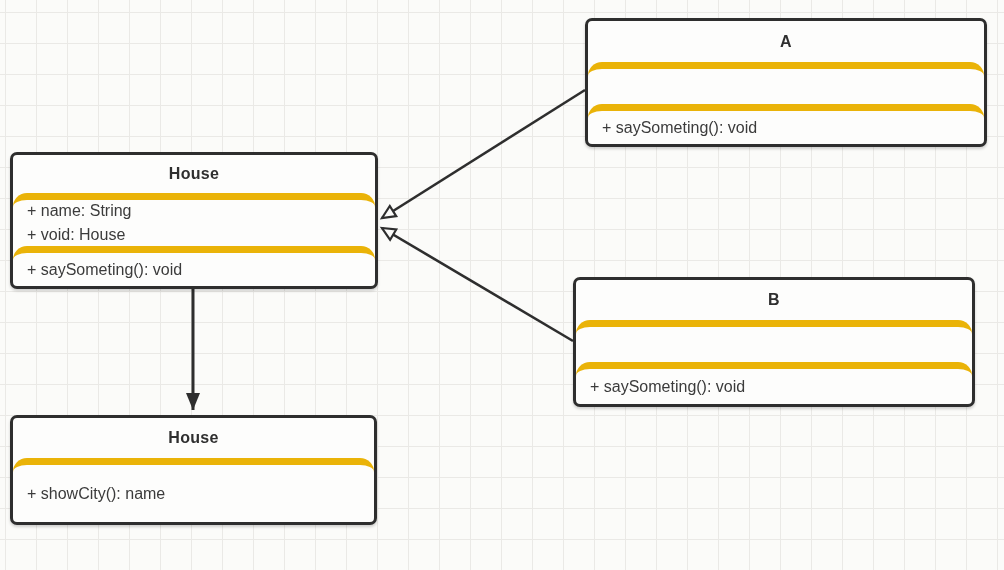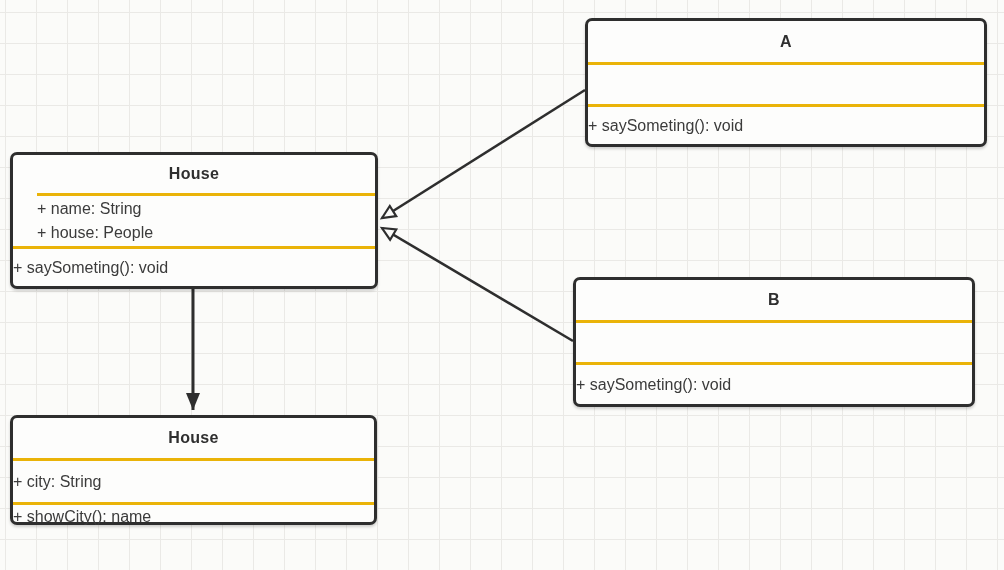--- a/index.html
+++ b/index.html
@@ -48,39 +48,41 @@
     align-items: center;
     justify-content: center;
     font-weight: 700;
     font-size: 16px;
     color: #2f2f2f;
     letter-spacing: 0.3px;
   }
   .uml-section {
     box-sizing: border-box;
     flex: 0 0 auto;
-    border-top: 3px solid #eab308;
+    border-top: 7px solid #eab308;
     display: flex;
     flex-direction: column;
     justify-content: center;
+    padding-left: 14px;
     padding-right: 6px;
+    border-radius: 14px;
   }
   .uml-section.last {
     flex: 1 1 auto;
   }
   .member {
     font-size: 16px;
     line-height: 24px;
     color: #3b3b3b;
     white-space: nowrap;
   }
   
   #class-people { left: 10px;  top: 152px; width: 368px; height: 137px; }
   #class-people .uml-title { height: 38px; }
-  #class-people .attrs     { height: 53px; margin-left: 24px; }
+  #class-people .attrs     { height: 53px; }
 
   #class-a { left: 585px; top: 18px; width: 402px; height: 129px; }
   #class-a .uml-title { height: 41px; }
   #class-a .attrs     { height: 42px; }
 
   #class-b { left: 573px; top: 277px; width: 402px; height: 130px; }
   #class-b .uml-title { height: 40px; }
   #class-b .attrs     { height: 42px; }
 
   #class-house { left: 10px; top: 415px; width: 367px; height: 110px; }
@@ -109,21 +111,21 @@
     </g>
     <g>
       <line x1="193" y1="289" x2="193" y2="410" stroke="#2e2e2e" stroke-width="3" marker-end="url(#solidTriangle)"></line>
     </g>
   </svg>
 
   <div class="uml-class" id="class-people">
     <div class="uml-title">House</div>
     <div class="uml-section attrs">
       <div class="member">+ name: String</div>
-      <div class="member">+ house: People</div>
+      <div class="member">+ void: House</div>
     </div>
     <div class="uml-section last">
       <div class="member">+ saySometing(): void</div>
     </div>
   </div>
 
   <div class="uml-class" id="class-a">
     <div class="uml-title">A</div>
     <div class="uml-section attrs"></div>
     <div class="uml-section last">
@@ -134,21 +136,18 @@
   <div class="uml-class" id="class-b">
     <div class="uml-title">B</div>
     <div class="uml-section attrs"></div>
     <div class="uml-section last">
       <div class="member">+ saySometing(): void</div>
     </div>
   </div>
 
   <div class="uml-class" id="class-house">
     <div class="uml-title">House</div>
-    <div class="uml-section attrs">
-      <div class="member">+ city: String</div>
-    </div>
     <div class="uml-section last">
       <div class="member">+ showCity(): name</div>
     </div>
   </div>
 
 </div>
 
 </body></html>

